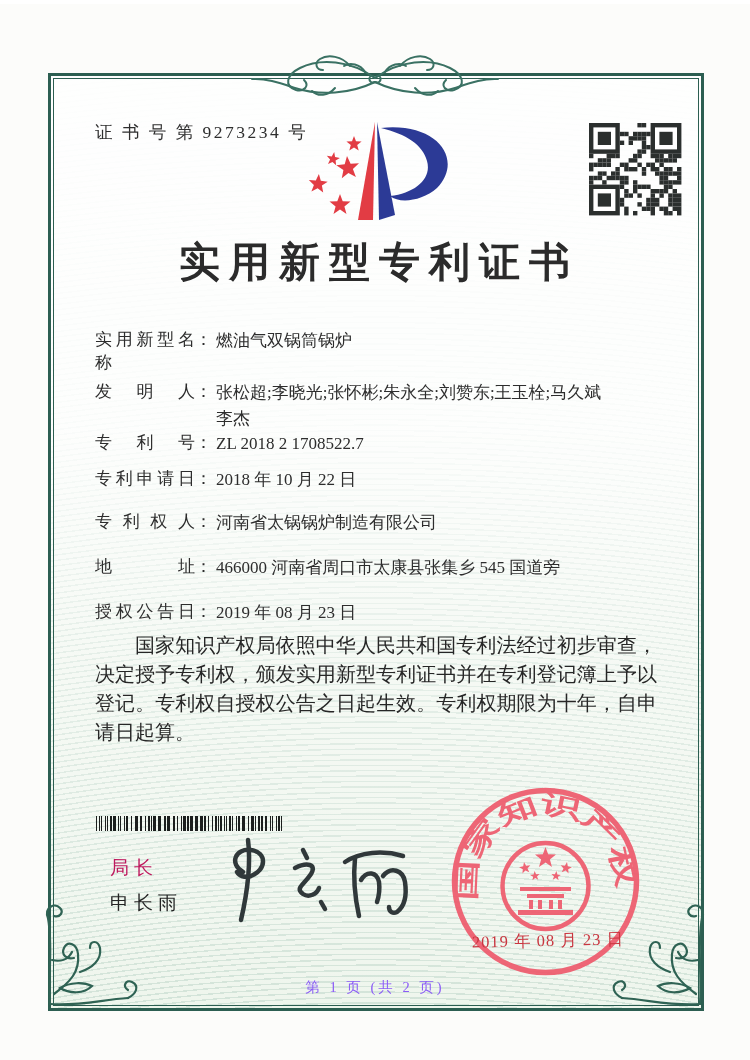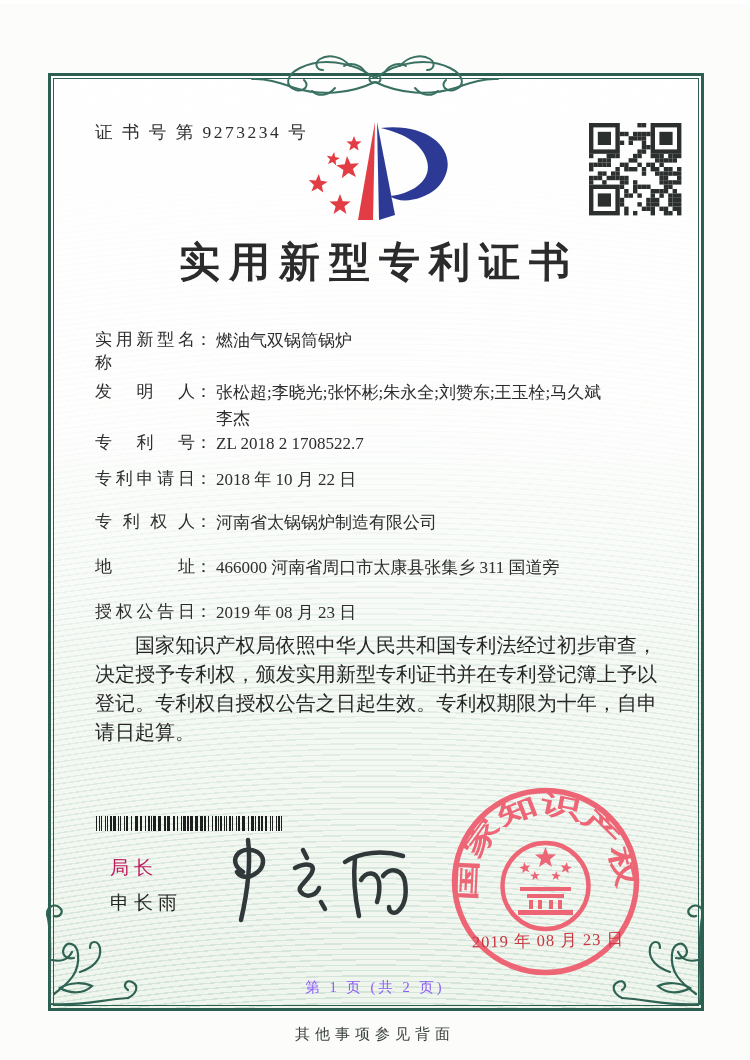--- a/index.html
+++ b/index.html
@@ -300,21 +300,21 @@
     <div class="frow" style="top:427px">
       <span class="flabel">专利号</span><span class="fcolon">：</span><span class="fvalue">ZL 2018 2 1708522.7</span>
     </div>
     <div class="frow" style="top:463px">
       <span class="flabel">专利申请日</span><span class="fcolon">：</span><span class="fvalue">2018 年 10 月 22 日</span>
     </div>
     <div class="frow" style="top:506px">
       <span class="flabel">专利权人</span><span class="fcolon">：</span><span class="fvalue">河南省太锅锅炉制造有限公司</span>
     </div>
     <div class="frow" style="top:551px">
-      <span class="flabel">地址</span><span class="fcolon">：</span><span class="fvalue">466000 河南省周口市太康县张集乡 311 国道旁</span>
+      <span class="flabel">地址</span><span class="fcolon">：</span><span class="fvalue">466000 河南省周口市太康县张集乡 545 国道旁</span>
     </div>
     <div class="frow" style="top:596px">
       <span class="flabel">授权公告日</span><span class="fcolon">：</span><span class="fvalue">2019 年 08 月 23 日</span>
     </div>
   </div>
 
   <div class="para" style="top:627px">国家知识产权局依照中华人民共和国专利法经过初步审查，决定授予专利权，颁发实用新型专利证书并在专利登记簿上予以登记。专利权自授权公告之日起生效。专利权期限为十年，自申请日起算。</div>
 
   <svg class="barcode" id="barcodeSvg" width="190" height="15" viewBox="0 0 190 15">
       <rect x="0" y="0" width="1" height="15" fill="#1c1f1e"></rect>
@@ -411,15 +411,14 @@
       <rect x="101" y="116" width="4" height="9"></rect>
       <rect x="110" y="116" width="4" height="9"></rect>
       <rect x="70" y="126" width="55" height="5"></rect>
     </g>
   </svg>
 
   <div class="seal-date">2019 年 08 月 23 日</div>
 
   <div class="page-info">第 1 页 (共 2 页)</div>
 
-  <div class="back-note">其他事项参见背面</div>
 
 </div>
 
 </body></html>

